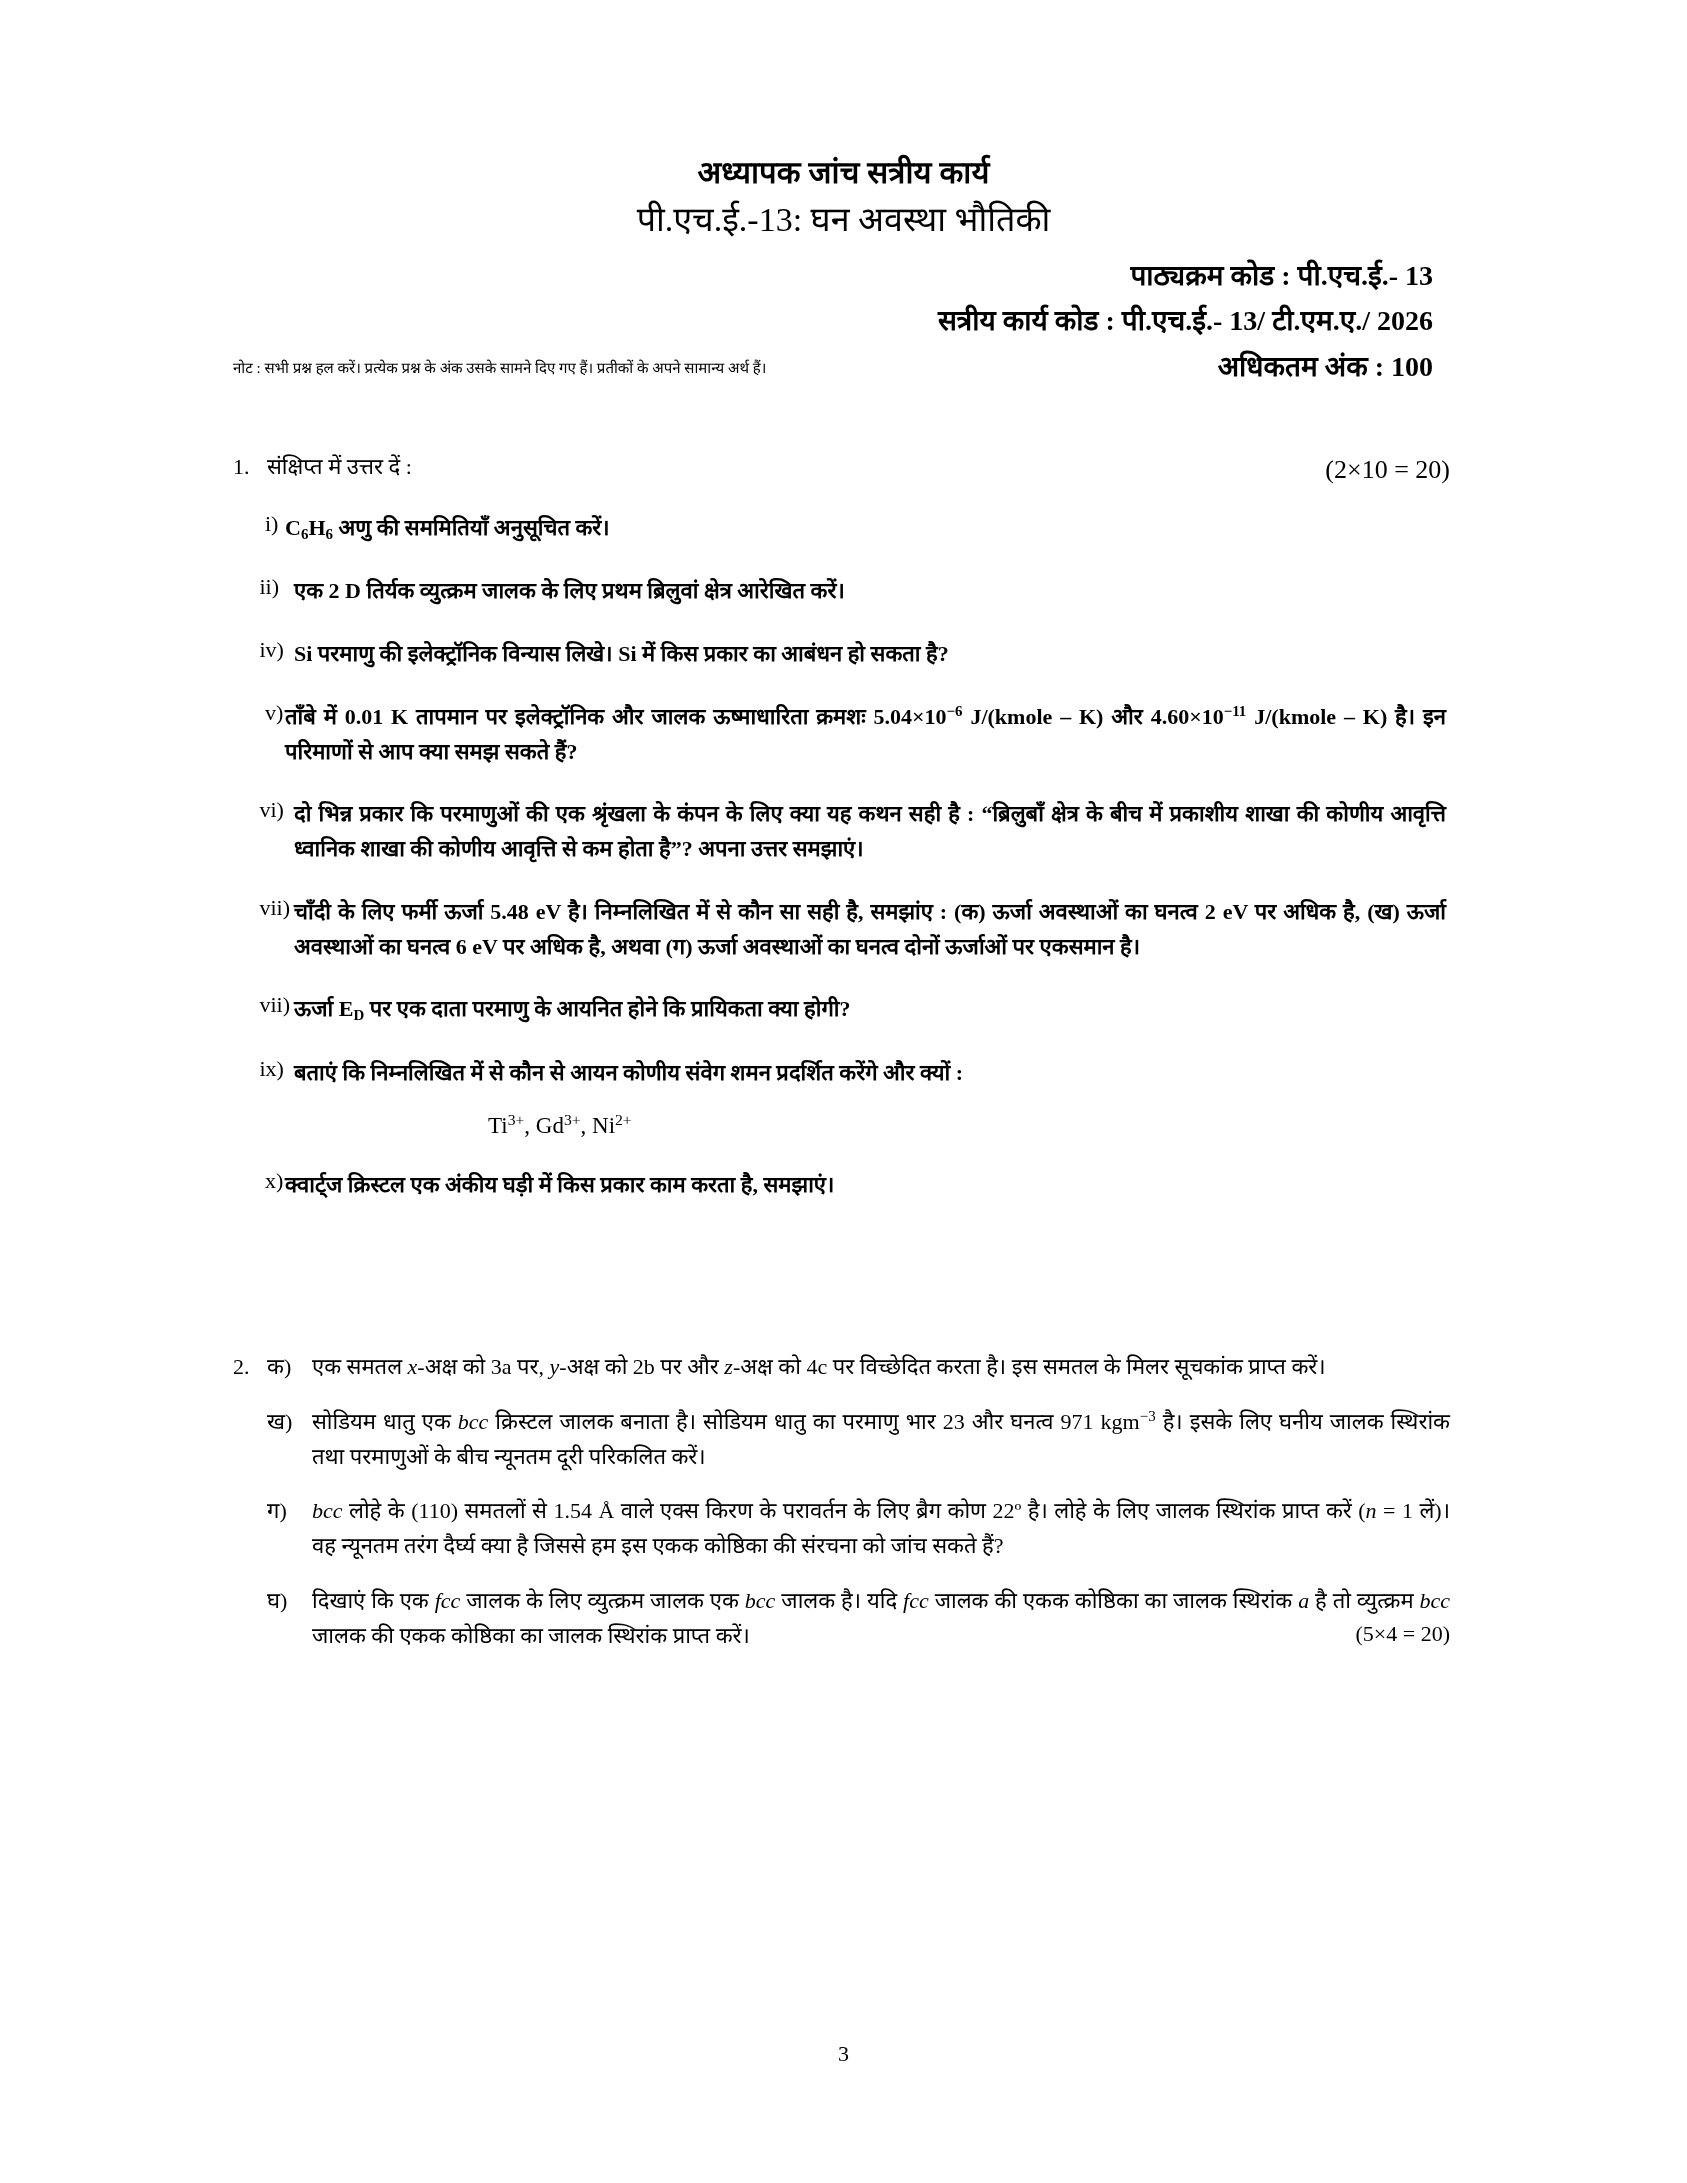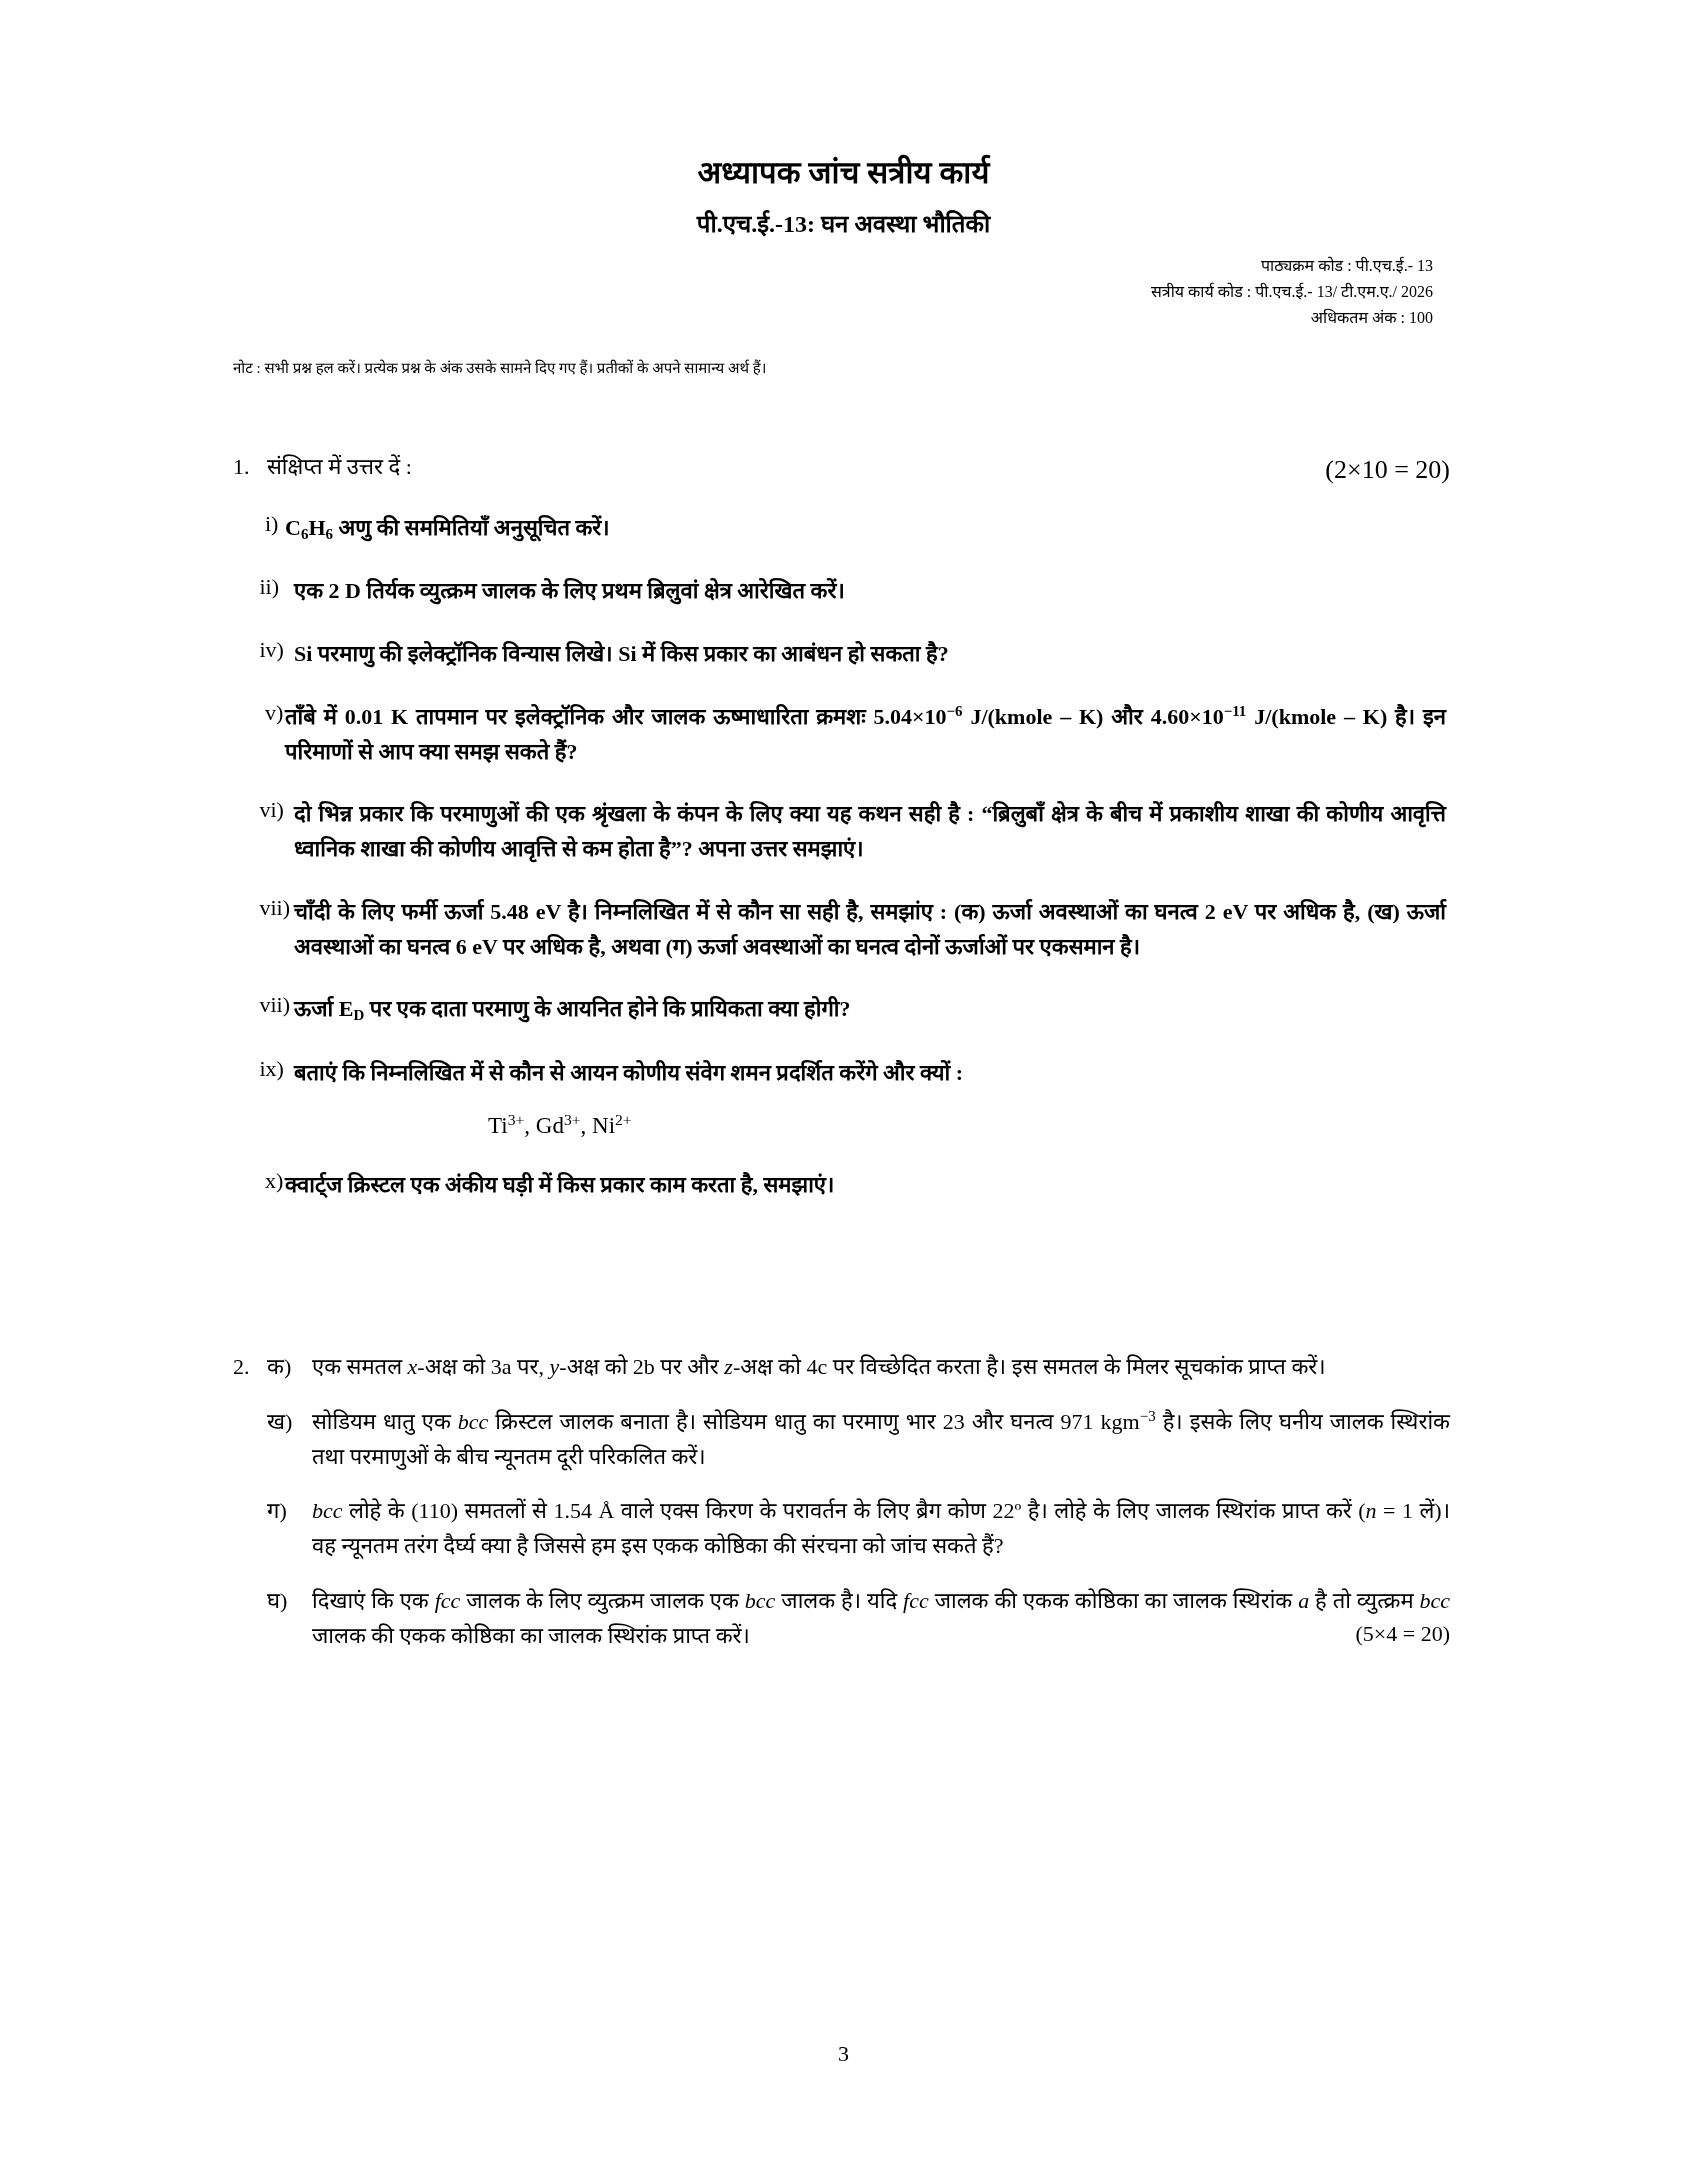--- a/index.html
+++ b/index.html
@@ -32,33 +32,33 @@
     width: 1687px;
     text-align: center;
   }
   .title-main {
     font-size: 31px;
     font-weight: 700;
     letter-spacing: 0.1px;
     line-height: 1.28;
   }
   .title-sub {
-    font-size: 24px;
-    font-weight: 700;
+    font-size: 34px;
+    font-weight: 400;
     line-height: 1.28;
-    margin-top: 16px;
+    margin-top: 5px;
   }
 
   .meta-block {
     position: absolute;
     top: 253px;
     right: 254px;
     text-align: right;
-    font-size: 16px;
-    font-weight: 400;
+    font-size: 28px;
+    font-weight: 700;
     line-height: 1.62;
   }
   .meta-line { white-space: nowrap; }
 
   .note-line {
     position: absolute;
     top: 358px;
     left: 233px;
     width: 1211px;
     font-size: 15px;

